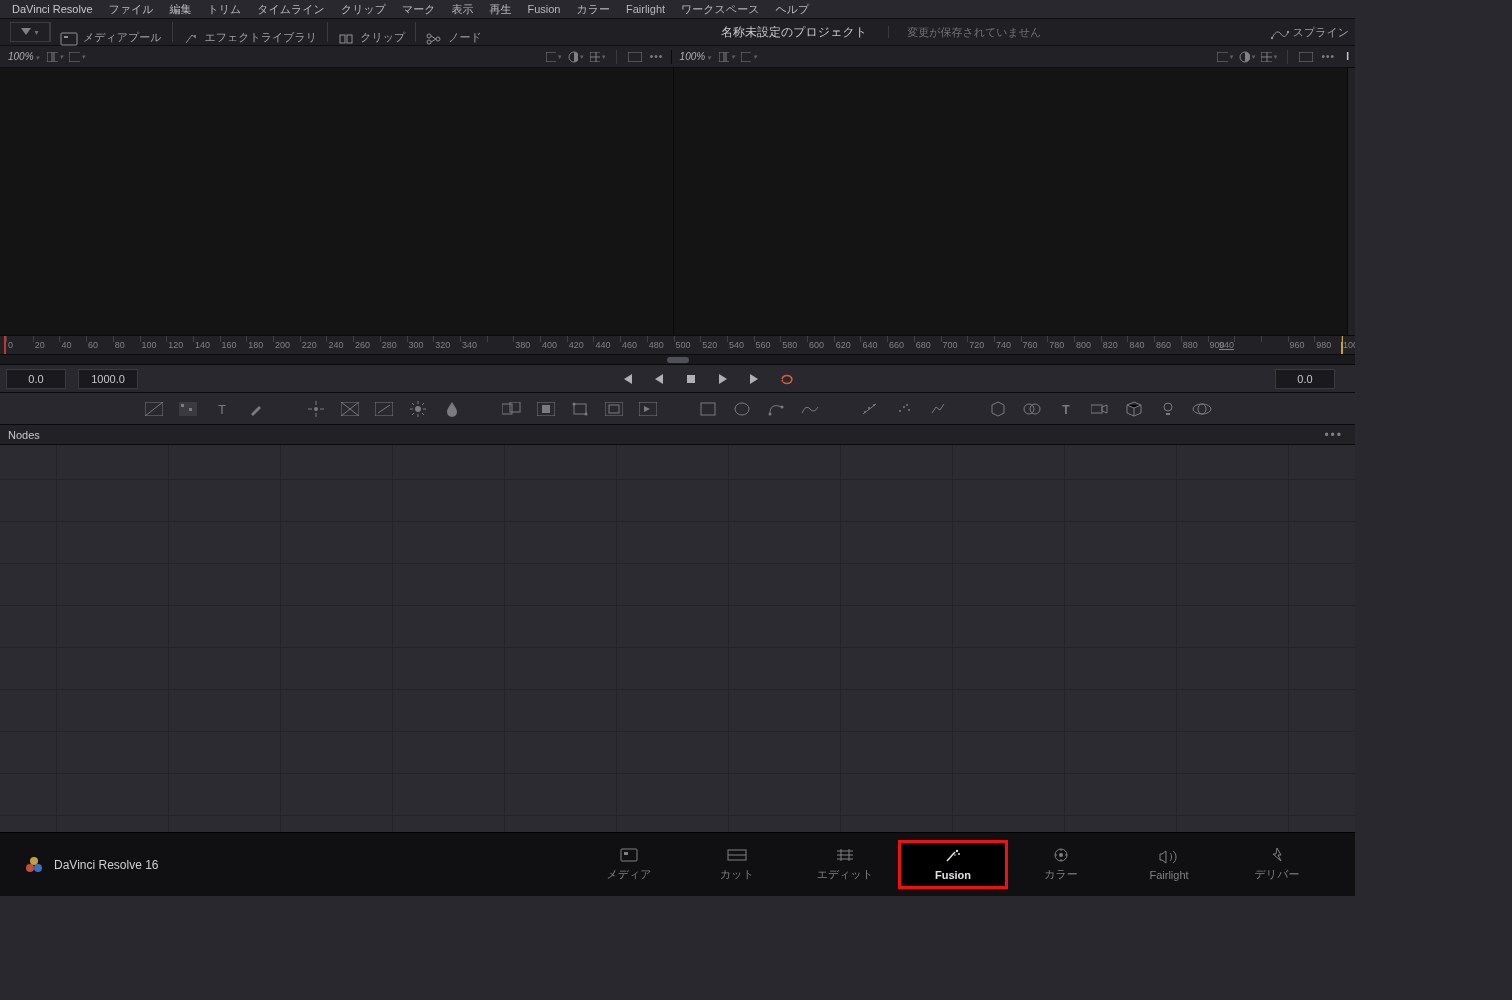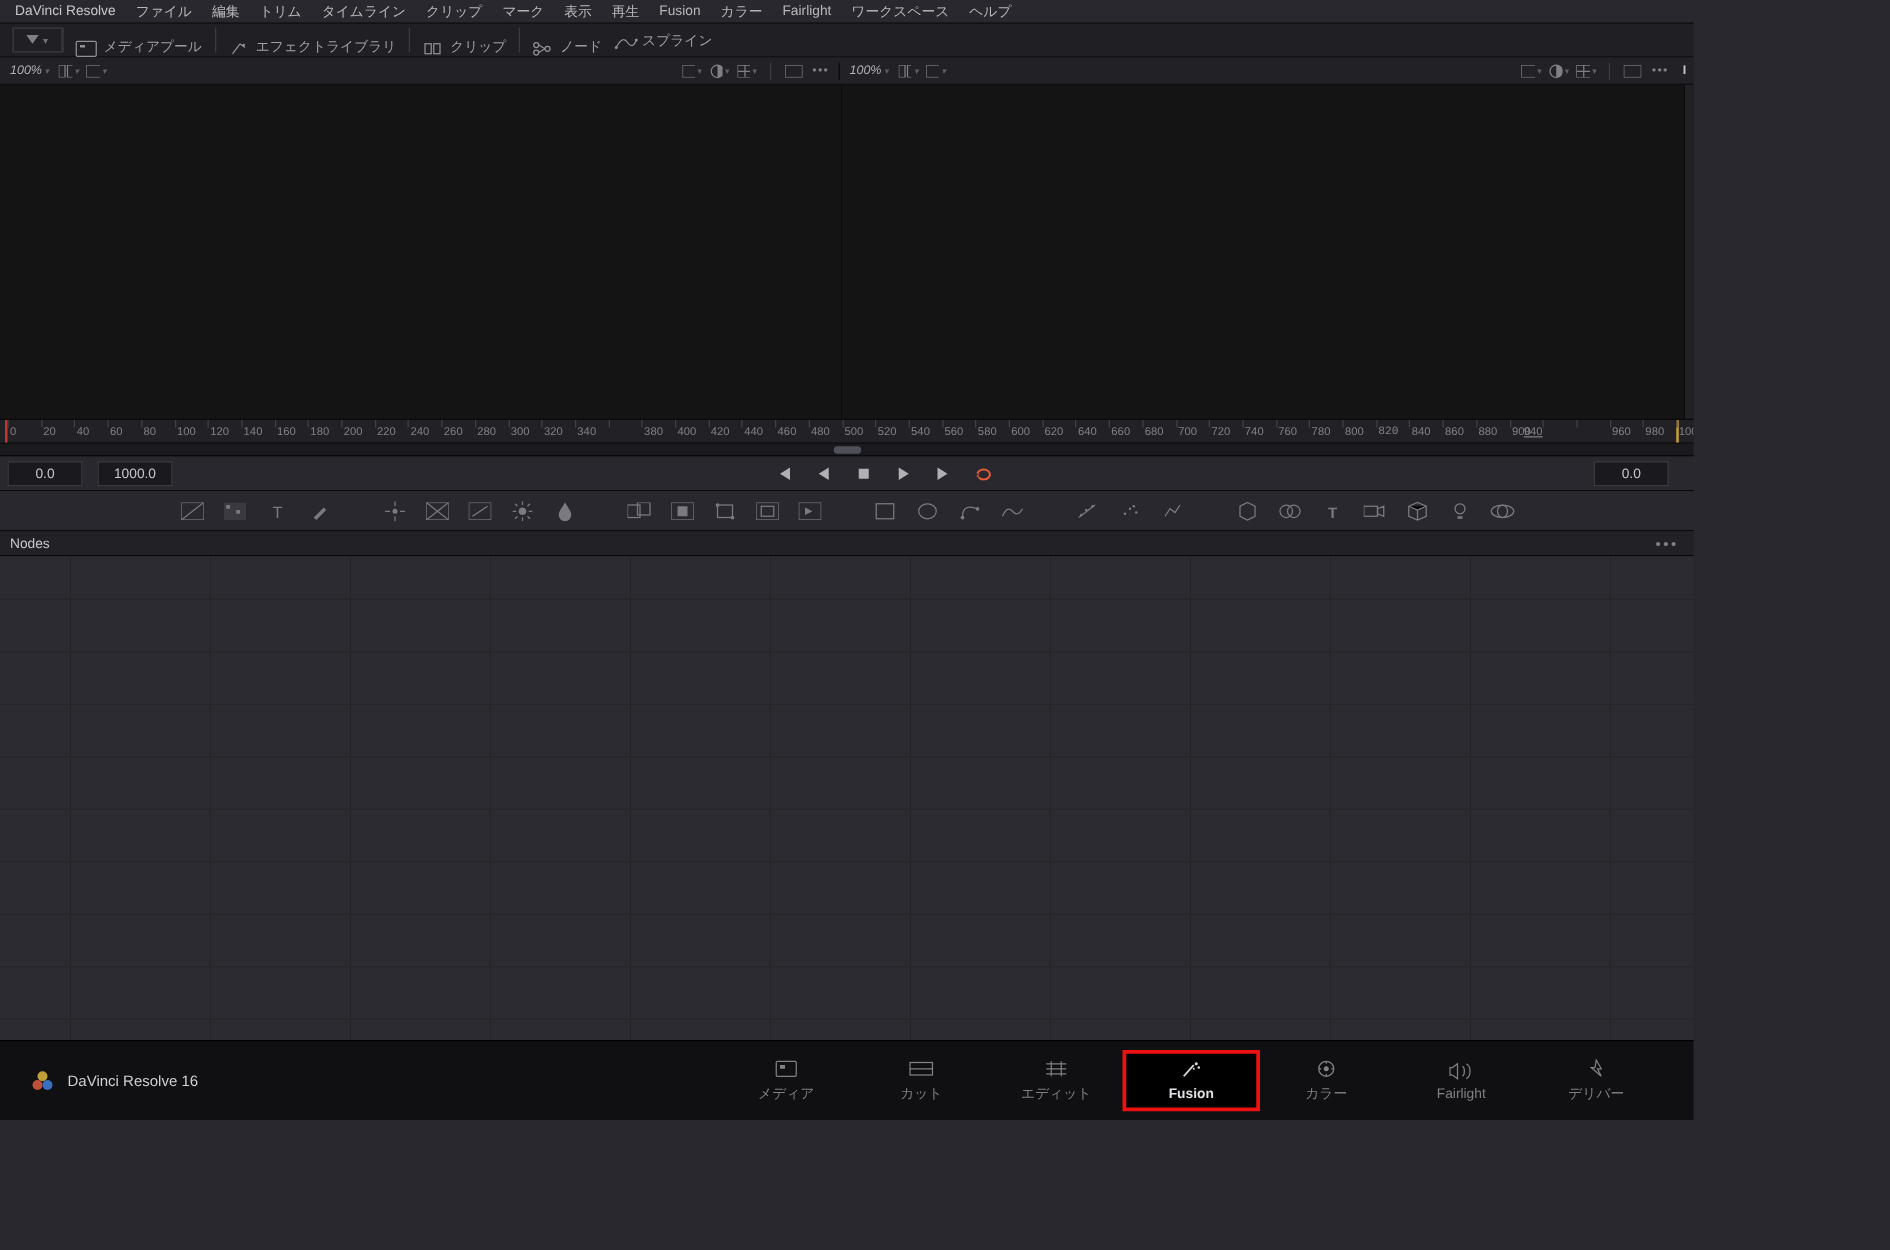--- a/index.html
+++ b/index.html
@@ -148,20 +148,24 @@
     <div class="tb-btn">
       <svg class="ico-svg" width="16" height="12">
         <circle cx="3" cy="3" r="2" fill="none" stroke="#909095"></circle>
           <circle cx="3" cy="9" r="2" fill="none" stroke="#909095"></circle>
           <circle cx="12" cy="6" r="2" fill="none" stroke="#909095"></circle>
           <path d="M5 3 L10 6 M5 9 L10 6" stroke="#909095"></path>
       </svg>
       <span>ノード</span>
     </div>
 
+    <div class="proj-center">
+      <span>名称未設定のプロジェクト</span>
+      <span class="proj-status" style="border-left:1px solid #3a3a40;padding-left:18px;">変更が保存されていません</span>
+    </div>
 
     <div class="proj-right">
       <svg class="ico-svg" width="18" height="12">
         <path d="M1 10 Q6 0 10 6 T17 4" fill="none" stroke="#909095"></path>
           <circle cx="1" cy="10" r="1.2" fill="#909095"></circle>
           <circle cx="17" cy="4" r="1.2" fill="#909095"></circle>
       </svg>
       <span>スプライン</span>
     </div>
   </div>
@@ -340,21 +344,21 @@
       <div class="tick" style="left: 969.2px;">720</div>
       <div class="tick-line" style="left: 993.9px;"></div>
       <div class="tick" style="left: 995.9px;">740</div>
       <div class="tick-line" style="left: 1020.6px;"></div>
       <div class="tick" style="left: 1022.6px;">760</div>
       <div class="tick-line" style="left: 1047.3px;"></div>
       <div class="tick" style="left: 1049.3px;">780</div>
       <div class="tick-line" style="left: 1074px;"></div>
       <div class="tick" style="left: 1076px;">800</div>
       <div class="tick-line" style="left: 1100.7px;"></div>
-      <div class="tick" style="left: 1102.7px; font-family: Liberation Mono, monospace;">820</div>
+      <div class="tick" style="left: 1102.7px;">820</div>
       <div class="tick-line" style="left: 1127.4px;"></div>
       <div class="tick" style="left: 1129.4px;">840</div>
       <div class="tick-line" style="left: 1154.1px;"></div>
       <div class="tick" style="left: 1156.1px;">860</div>
       <div class="tick-line" style="left: 1180.8px;"></div>
       <div class="tick" style="left: 1182.8px;">880</div>
       <div class="tick-line" style="left: 1207.5px;"></div>
       <div class="tick" style="left: 1209.5px;">900</div>
       <div class="tick-line" style="left: 1234.2px;"></div>
       <div class="tick" style="left: 1236.2px; margin-top: 16px;">920</div>

